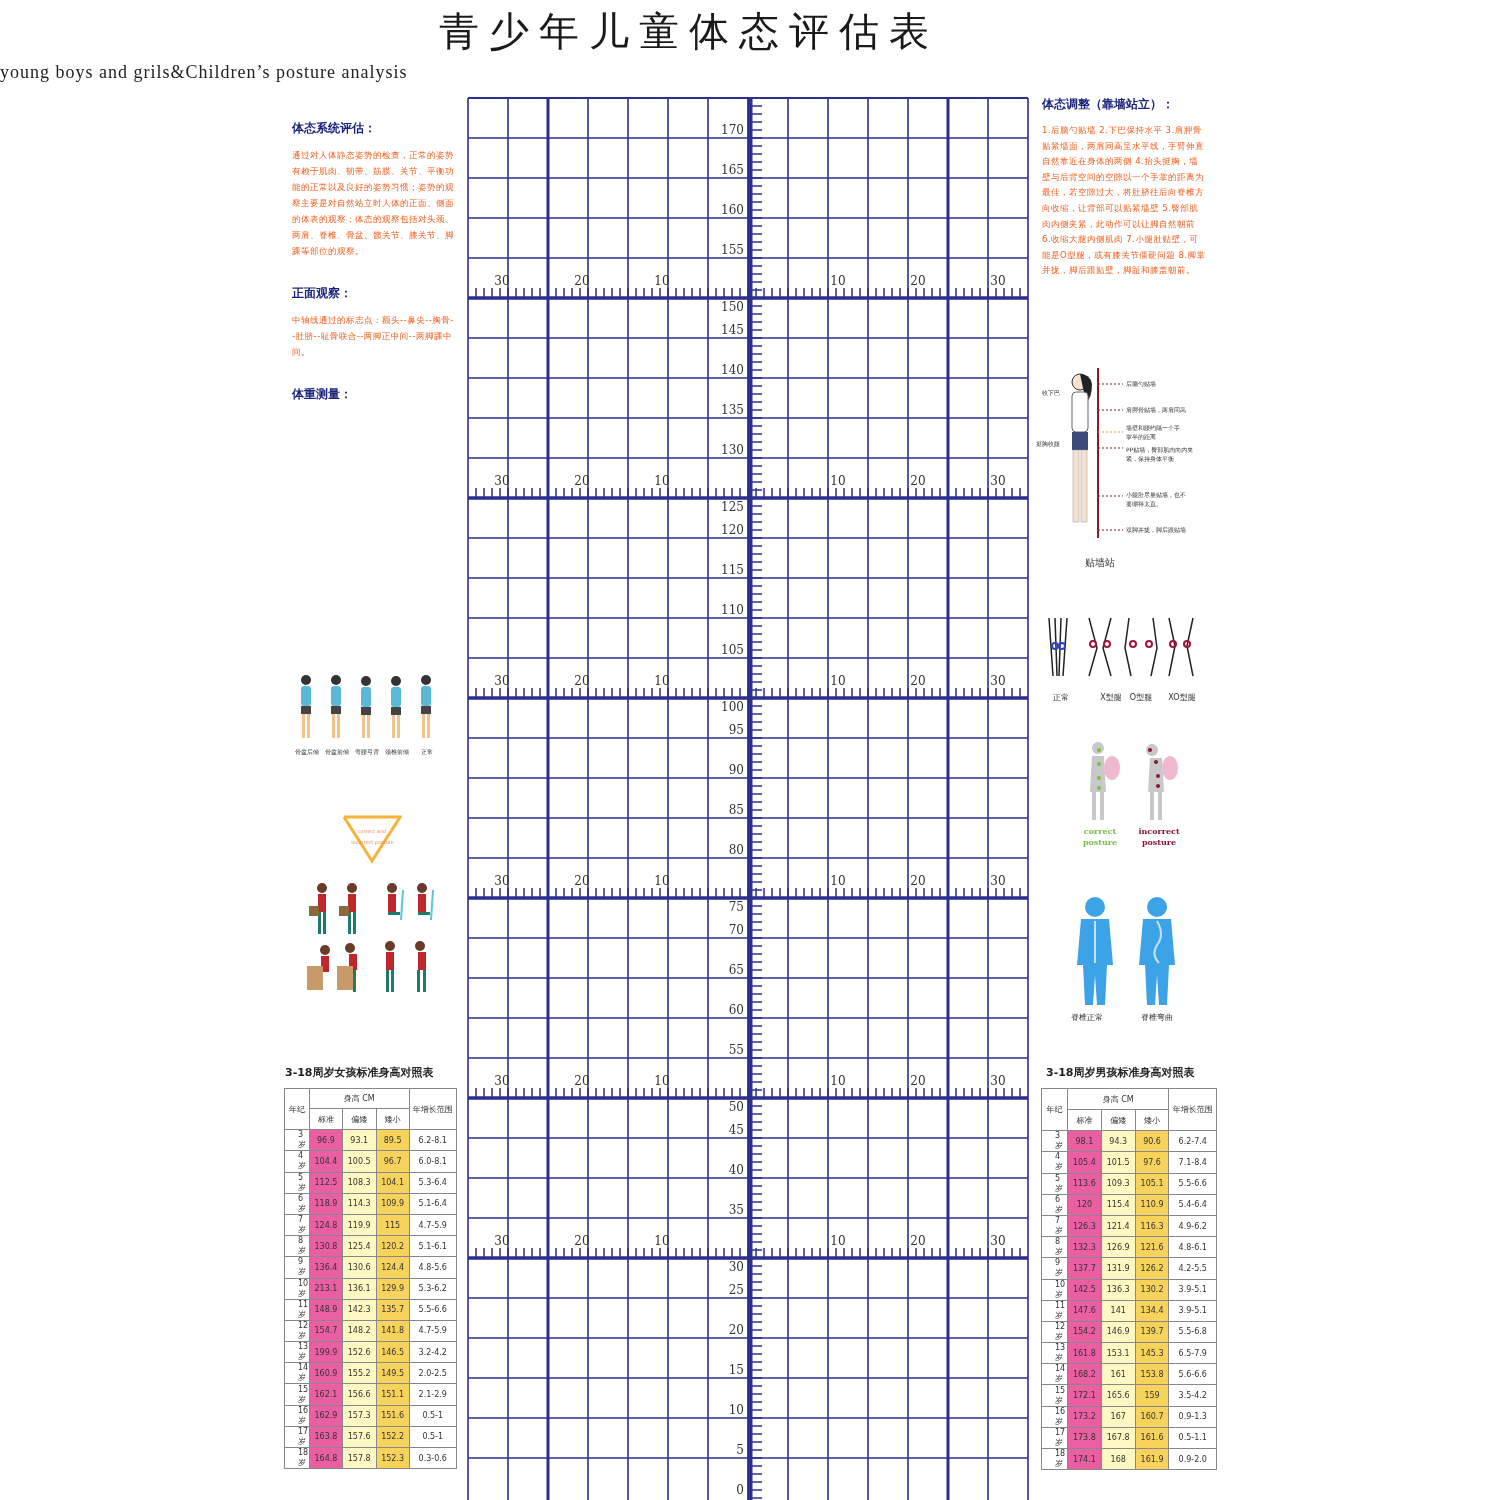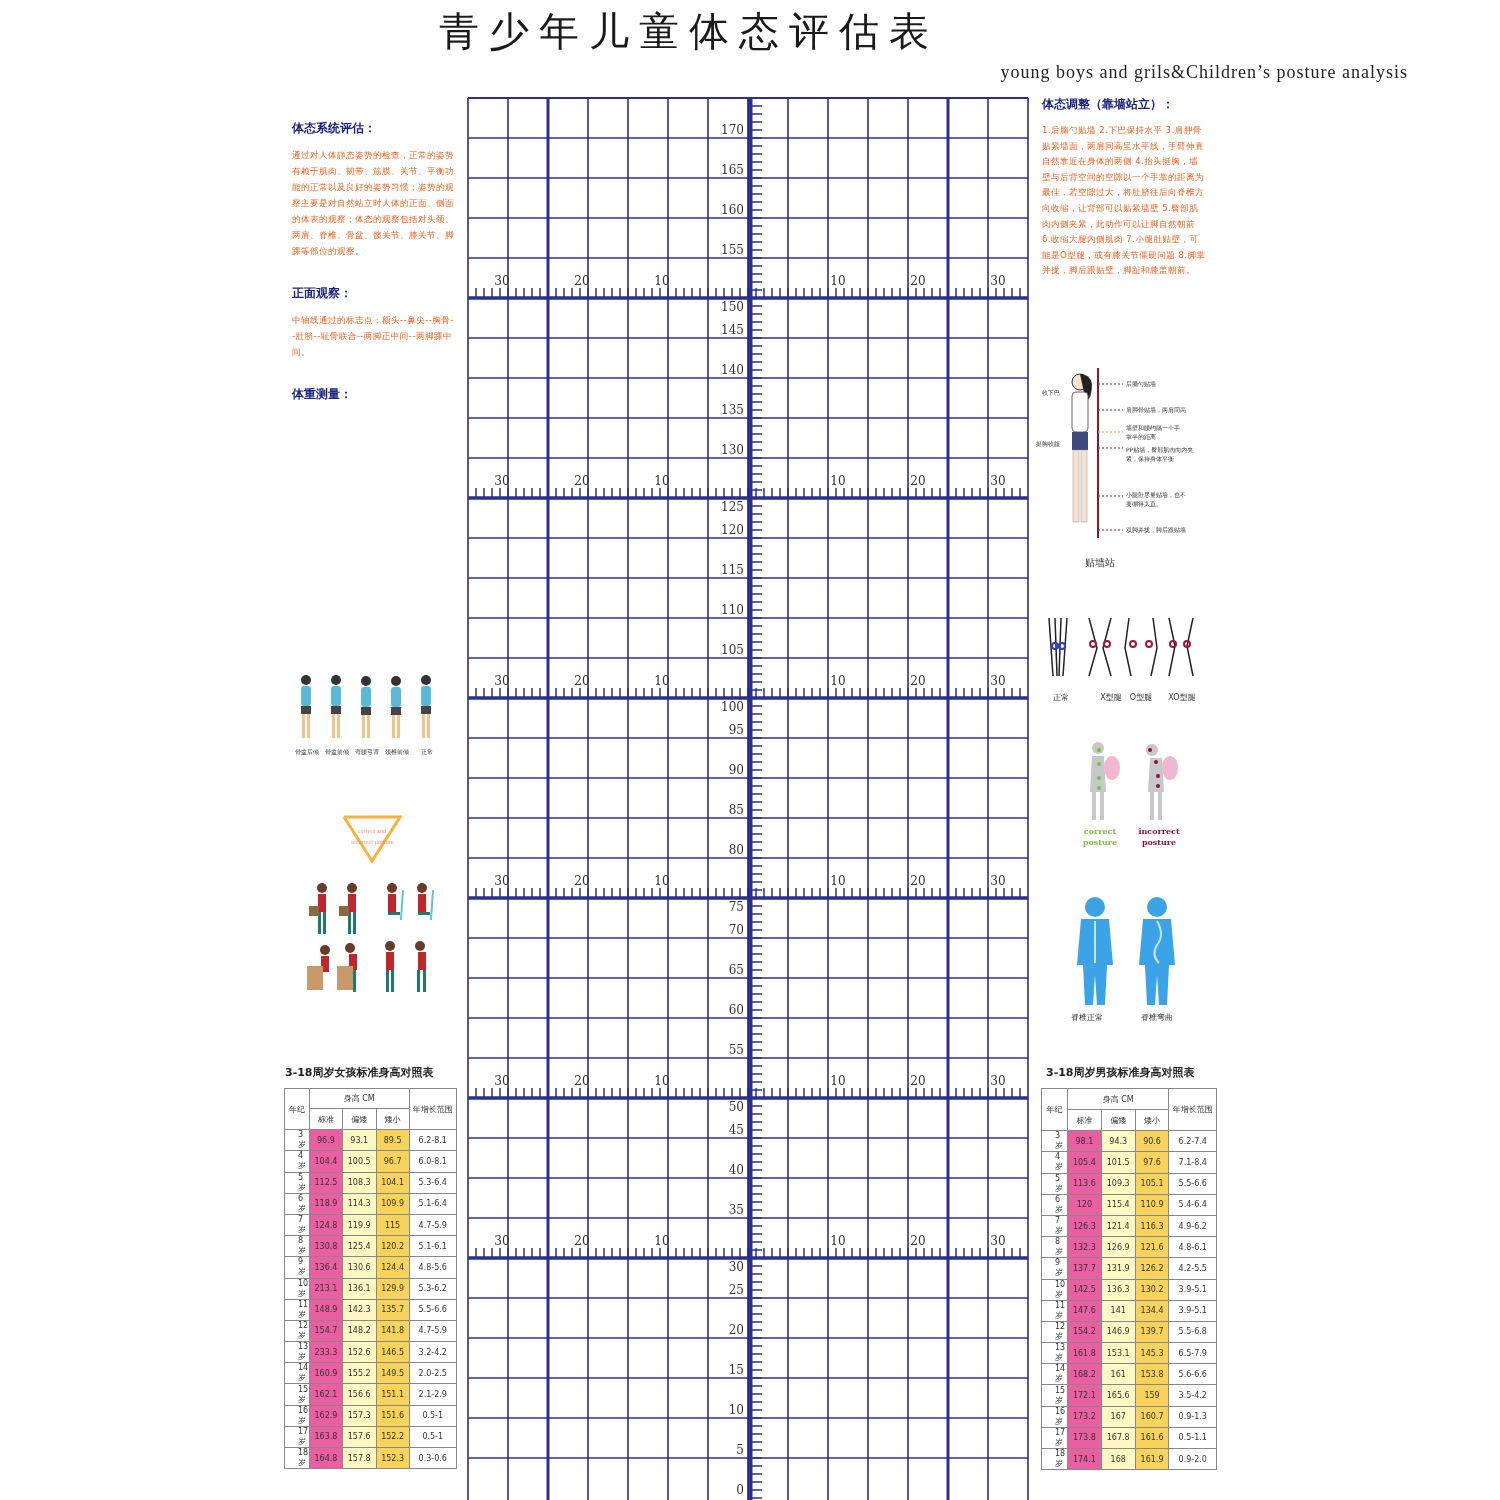--- a/index.html
+++ b/index.html
@@ -1,21 +1,21 @@
 <!DOCTYPE html>
 <html><head>
 <meta charset="utf-8">
 <style>
   * { box-sizing: border-box; margin: 0; padding: 0; }
   html, body { width: 1500px; height: 1500px; background: #ffffff; overflow: hidden; }
   body { position: relative; font-family: "DejaVu Sans", sans-serif; color: #222; }
 
   .title { position: absolute; left: 0; width: 1378px; top: 4px; text-align: center;
     font-family: "DejaVu Serif", serif; font-size: 40px; letter-spacing: 10px; color: #1a1a1a; }
-  .subtitle { position: absolute; left: 0; width: 1408px; top: 62px; text-align: right;
+  .subtitle { position: absolute; left: 0; width: 1408px; top: 62px; text-align: left;
     font-family: "Liberation Serif", serif; font-size: 18px; letter-spacing: 1px; color: #222; }
 
   .side { position: absolute; }
   .sec-h { font-size: 12px; font-weight: bold; color: #1a237e; margin-bottom: 10px; }
   .sec-p { font-size: 8.5px; line-height: 16px; color: #f25c19; letter-spacing: 0.5px; }
 
   #left-col { left: 292px; top: 120px; width: 162px; }
   #left-col .block { margin-bottom: 26px; }
   #right-col { left: 1042px; top: 96px; width: 165px; }
 
@@ -1038,21 +1038,21 @@
       </tr>
       <tr>
         <td class="age">12岁</td>
         <td class="pk">154.7</td>
         <td class="bl">148.2</td>
         <td class="yl">141.8</td>
         <td>4.7-5.9</td>
       </tr>
       <tr>
         <td class="age">13岁</td>
-        <td class="pk">233.3</td>
+        <td class="pk">199.9</td>
         <td class="bl">152.6</td>
         <td class="yl">146.5</td>
         <td>3.2-4.2</td>
       </tr>
       <tr>
         <td class="age">14岁</td>
         <td class="pk">160.9</td>
         <td class="bl">155.2</td>
         <td class="yl">149.5</td>
         <td>2.0-2.5</td>

